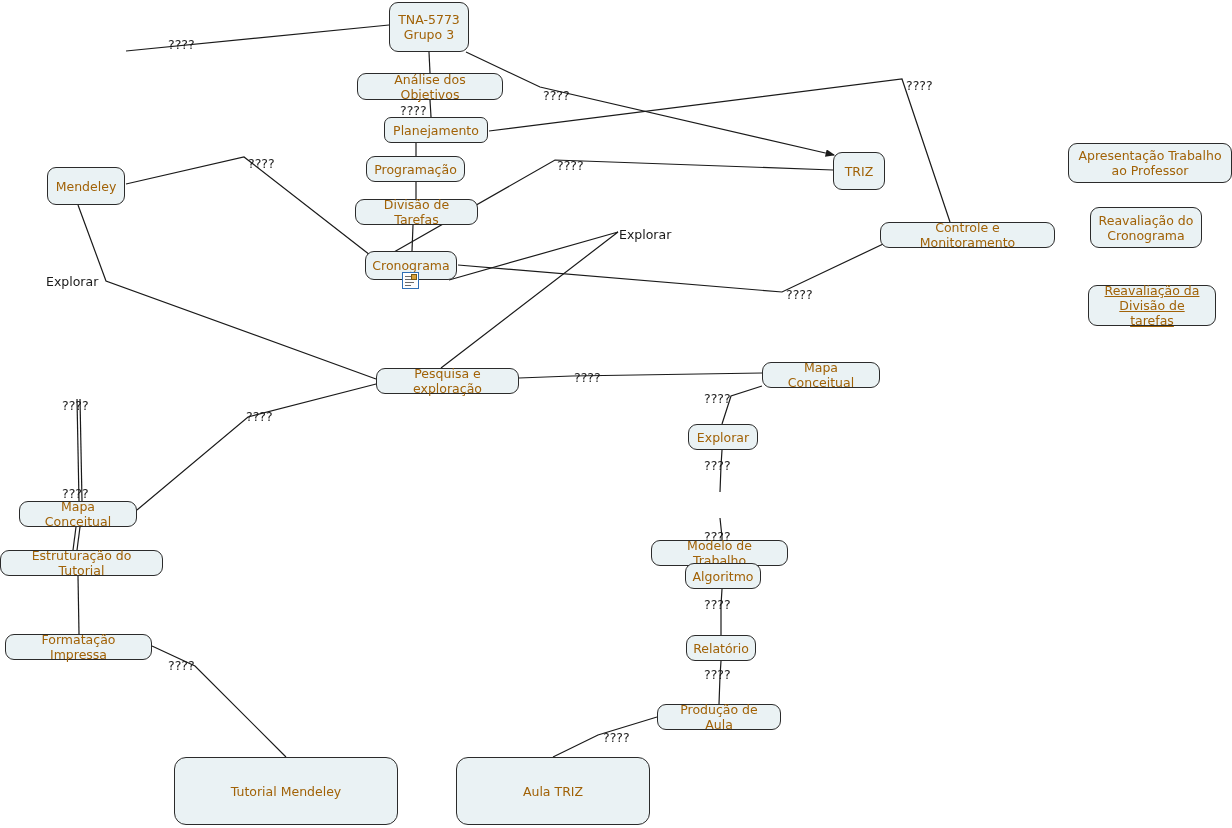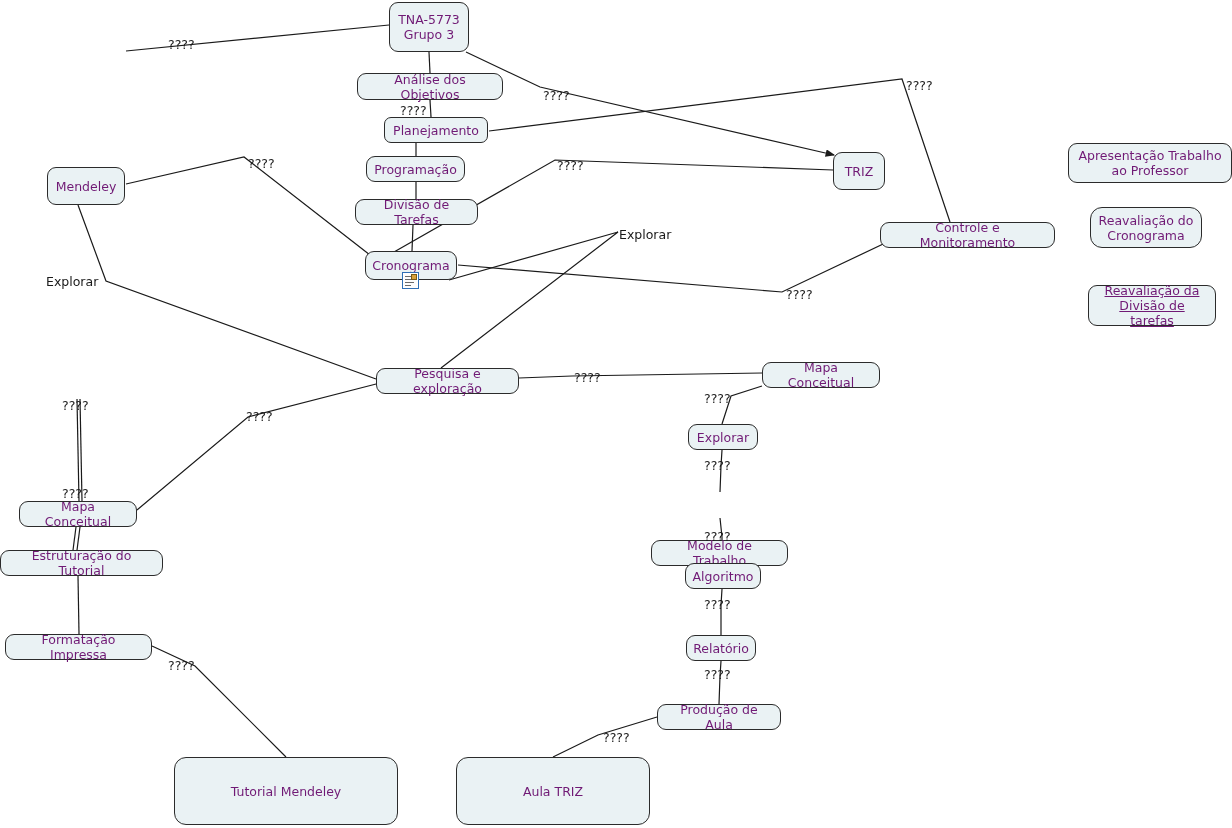--- a/index.html
+++ b/index.html
@@ -21,21 +21,21 @@
     width: 1232px;
     height: 828px;
     pointer-events: none;
   }
   .node {
     position: absolute;
     box-sizing: border-box;
     background: #eaf2f4;
     border: 1px solid #2b2b2b;
     border-radius: 9px;
-    color: #701a75;
+    color: #a16207;
     font-size: 12.5px;
     line-height: 15px;
     display: flex;
     align-items: center;
     justify-content: center;
     text-align: center;
     padding: 2px 7px;
     white-space: pre-line;
     box-shadow: 0 0 0 0 rgba(0,0,0,0);
   }
@@ -130,21 +130,21 @@
       <div class="node" style="left: 357px; top: 73px; width: 146px; height: 27px;">Análise dos Objetivos</div>
       <div class="node" style="left: 384px; top: 117px; width: 104px; height: 26px; border-radius: 7px;">Planejamento</div>
       <div class="node" style="left: 366px; top: 156px; width: 99px; height: 26px;">Programação</div>
       <div class="node" style="left: 355px; top: 199px; width: 123px; height: 26px;">Divisão de Tarefas</div>
       <div class="node" style="left: 365px; top: 251px; width: 92px; height: 29px;">Cronograma</div>
       <div class="node" style="left: 47px; top: 167px; width: 78px; height: 38px;">Mendeley</div>
       <div class="node" style="left: 833px; top: 152px; width: 52px; height: 38px;">TRIZ</div>
       <div class="node" style="left: 880px; top: 222px; width: 175px; height: 26px;">Controle e Monitoramento</div>
       <div class="node" style="left: 1068px; top: 143px; width: 164px; height: 40px;">Apresentação Trabalho
 ao Professor</div>
-      <div class="node" style="left: 1090px; top: 207px; width: 112px; height: 41px; border-radius: 12px;">Reavaliação do
+      <div class="node" style="left: 1090px; top: 207px; width: 112px; height: 41px;">Reavaliação do
 Cronograma</div>
       <div class="node" style="left: 1088px; top: 285px; width: 128px; height: 41px; text-decoration: underline;">Reavaliação da
 Divisão de tarefas</div>
       <div class="node" style="left: 376px; top: 368px; width: 143px; height: 26px;">Pesquisa e exploração</div>
       <div class="node" style="left: 762px; top: 362px; width: 118px; height: 26px;">Mapa Conceitual</div>
       <div class="node" style="left: 688px; top: 424px; width: 70px; height: 26px;">Explorar</div>
       <div class="node" style="left: 651px; top: 492px; width: 137px; height: 26px; margin-top: 48px;">Modelo de Trabalho</div>
       <div class="node" style="left: 685px; top: 563px; width: 76px; height: 26px;">Algoritmo</div>
       <div class="node" style="left: 686px; top: 635px; width: 70px; height: 26px;">Relatório</div>
       <div class="node" style="left: 657px; top: 704px; width: 124px; height: 26px;">Produção de Aula</div>

